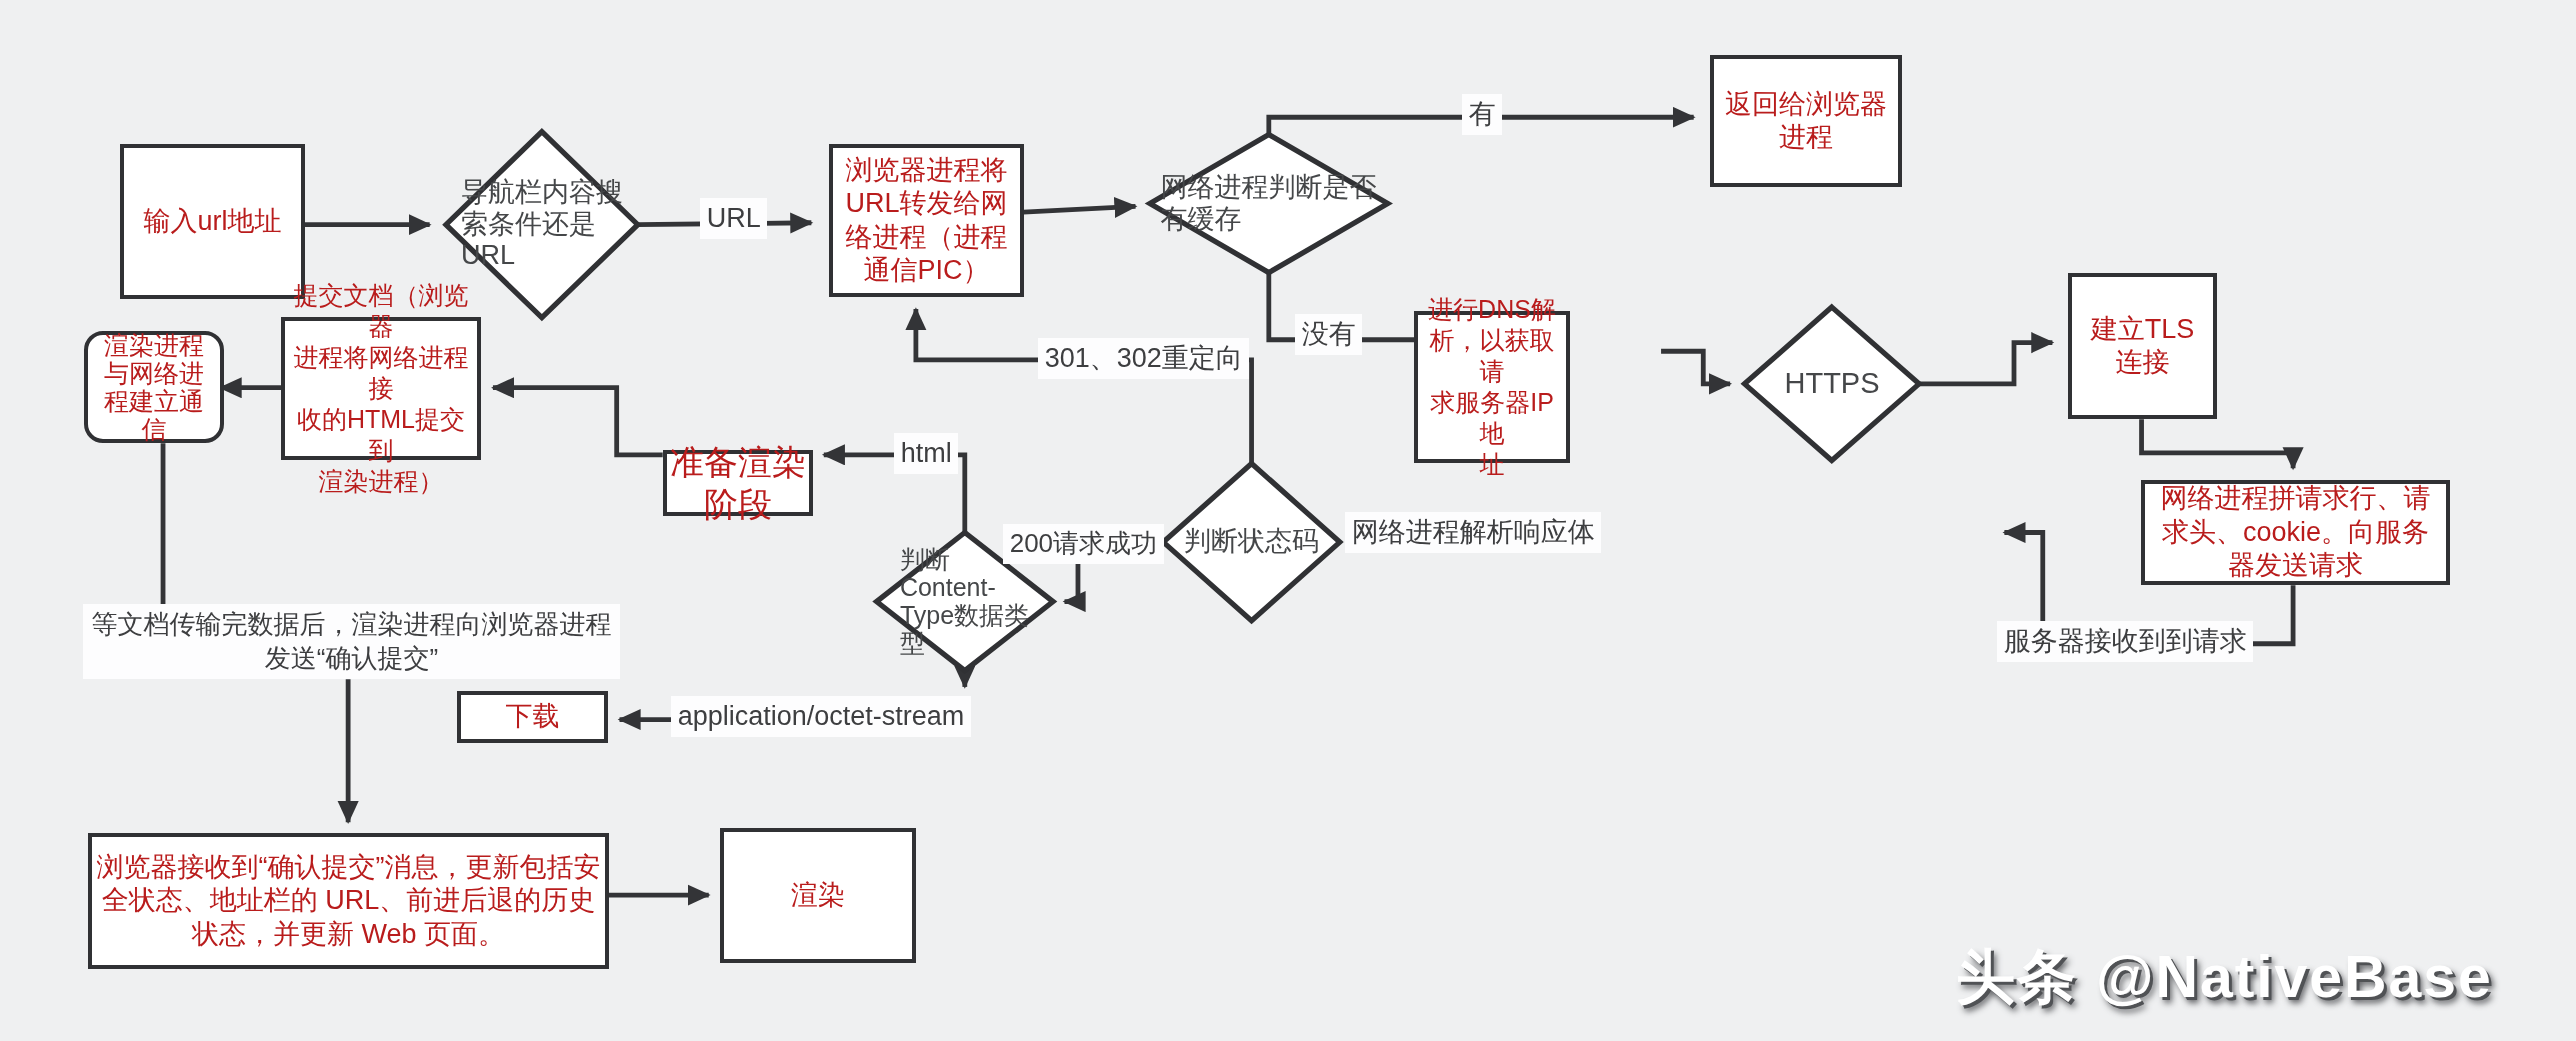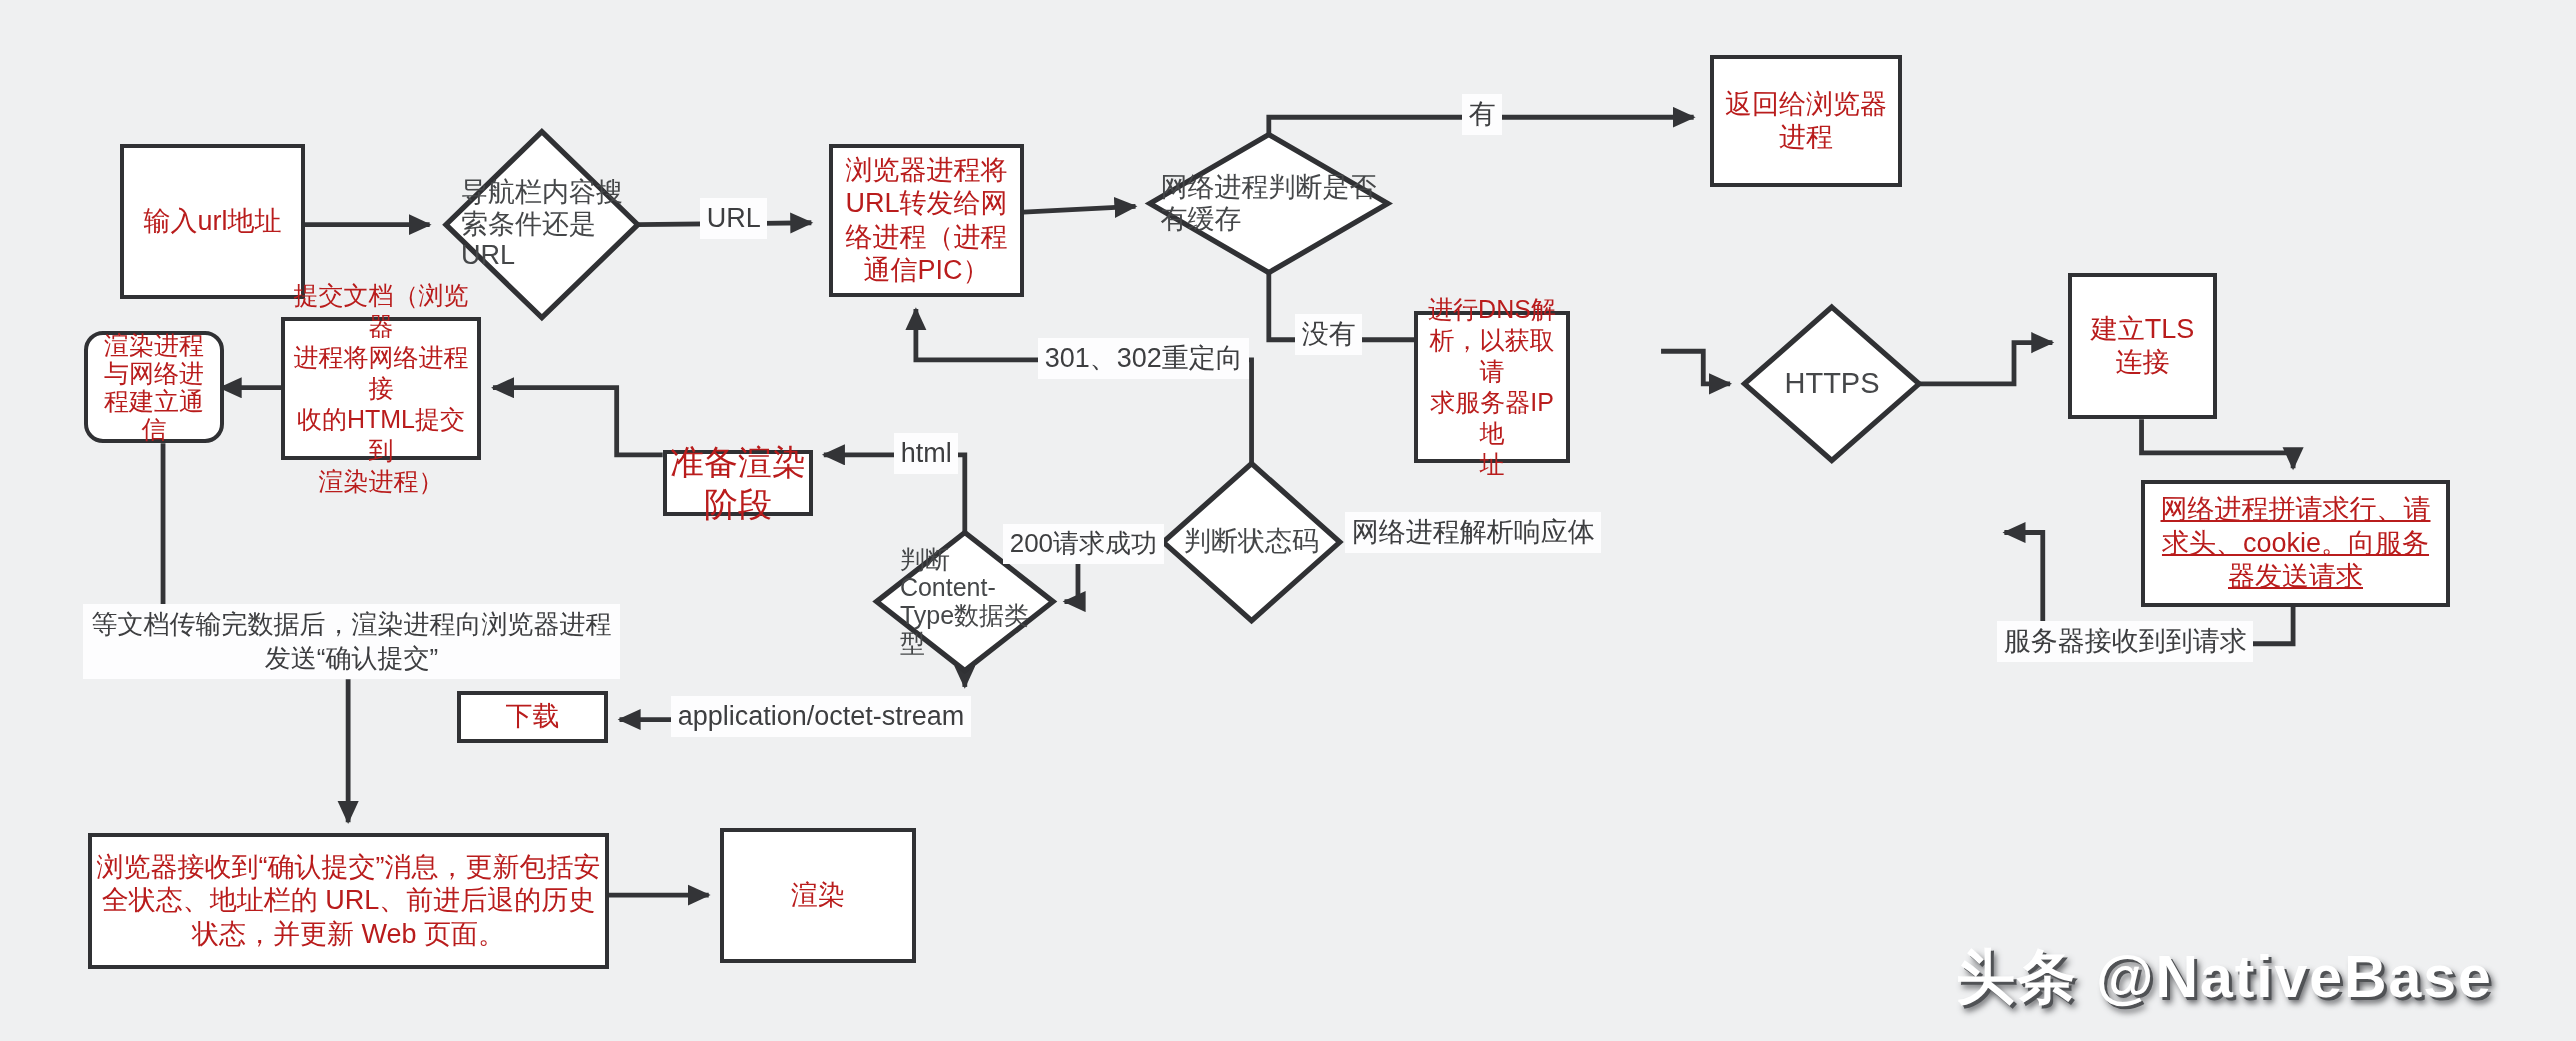--- a/index.html
+++ b/index.html
@@ -82,21 +82,21 @@
 进程</span></div>
 
   <div class="box small" style="left:1414px;top:271px;width:156px;height:152px;margin-top:40px;"><span>进行DNS解
 析，以获取请
 求服务器IP地
 址</span></div>
 
   <div class="box" style="left:2068px;top:273px;width:149px;height:146px;"><span>建立TLS
 连接</span></div>
 
-  <div class="box" style="left:2141px;top:480px;width:309px;height:127px;text-decoration:underline;"><span>网络进程拼请求行、请
+  <div class="box" style="left:2141px;top:480px;width:309px;height:105px;"><span>网络进程拼请求行、请
 求头、cookie。向服务
 器发送请求</span></div>
 
 
   <div class="box" style="left:663px;top:420px;width:150px;height:66px;font-size:34px;margin-top:30px;"><span>准备渲染
 阶段</span></div>
 
   <div class="box small" style="left:281px;top:317px;width:200px;height:143px;"><span>提交文档（浏览器
 进程将网络进程接
 收的HTML提交到

